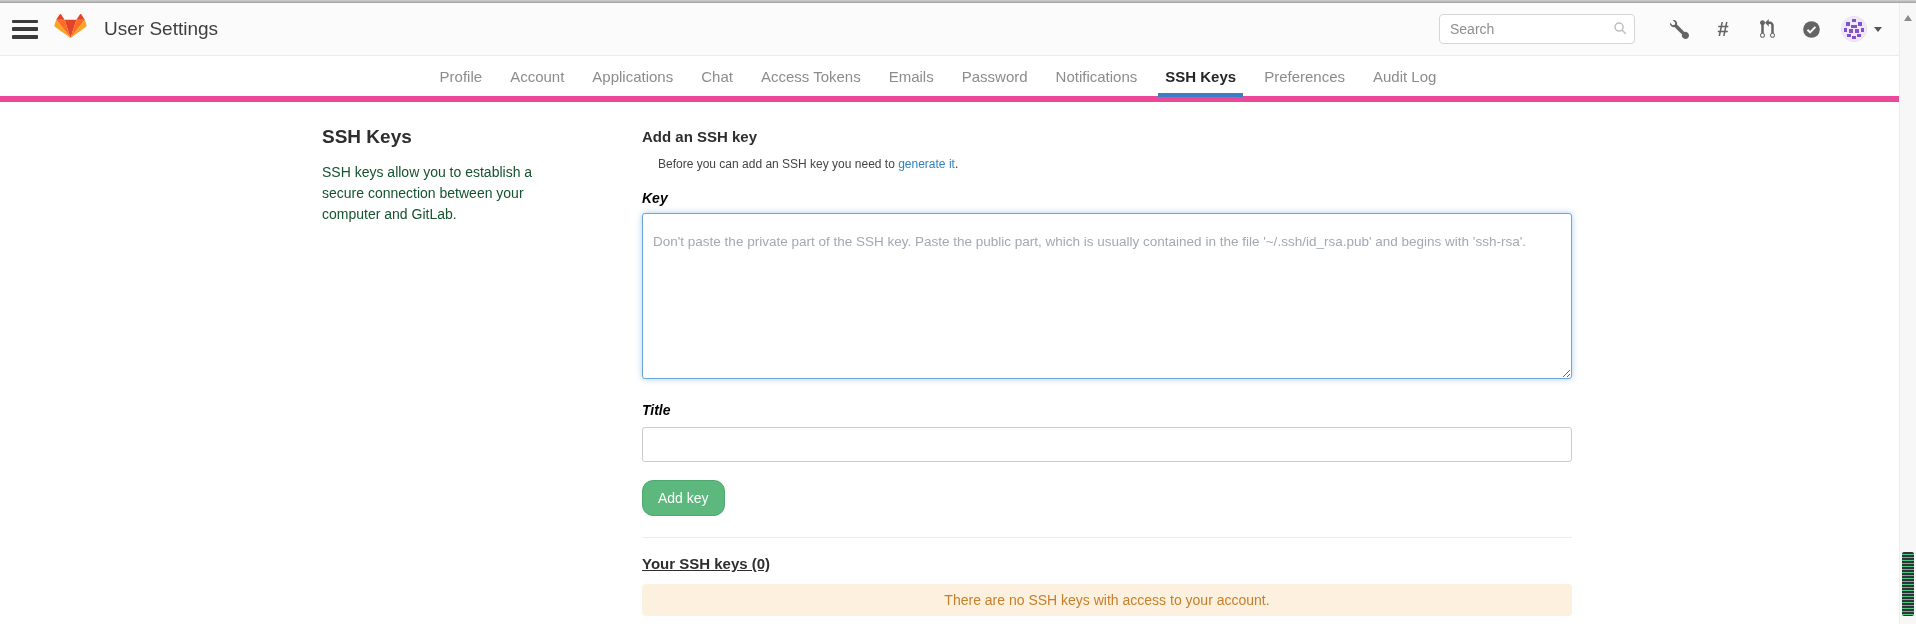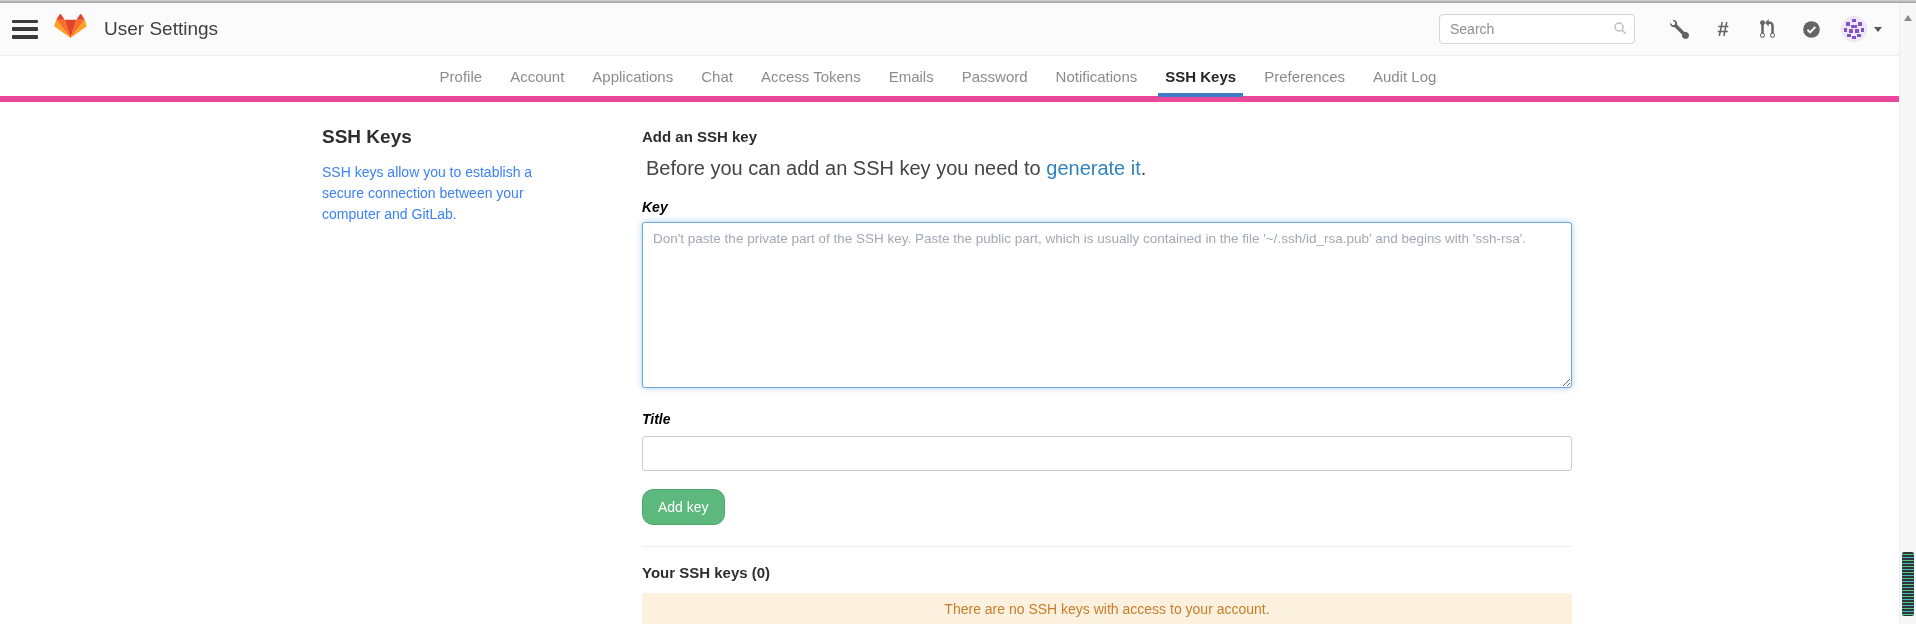--- a/index.html
+++ b/index.html
@@ -47,45 +47,45 @@
   .tab.active { color:#262626; font-weight:700; }
   .tab.active::after {
     content:""; position:absolute; left:7px; right:7px; bottom:-1px; height:4px;
     background:var(--accent-blue,#3e7dc6);
   }
 
   
   .content { display:flex; margin-left:322px; width:1250px; padding-top:22px; }
   .side-col { width:320px; padding-right:50px; flex-shrink:0; }
   .side-col h2 { font-size:19px; font-weight:700; color:#2e2e2e; margin:2px 0 14px; }
-  .side-col p { font-size:14px; line-height:1.5; color:#3b82f6; margin:0; max-width:252px; }
+  .side-col p { font-size:14px; line-height:1.5; color:#14532d; margin:0; max-width:252px; }
 
   .form-col { flex:1; }
   .section-h { font-size:15px; font-weight:700; color:#2e2e2e; margin:4px 0 8px; }
-  .intro { font-size:20px; color:#444; margin:12px 4px 0; }
+  .intro { font-size:12px; color:#444; margin:12px 16px 0; }
   .link { color:var(--link-blue,#3084bb); text-decoration:none; cursor:pointer; }
   .field-label { display:block; font-size:14px; font-weight:700; color:#000000; margin:19px 0 7px;font-style:italic; }
   .key-textarea {
     width:100%; height:166px; resize:vertical; outline:none;
     border:1px solid var(--focus-blue,#6ba8d8); border-radius:3px;
     box-shadow:0 0 6px rgba(102,163,217,.55);
-    padding:8px 10px; font:13.5px "Liberation Sans",sans-serif; color:#333;
+    padding:20px 10px; font:13.5px "Liberation Sans",sans-serif; color:#333;
   }
   .key-textarea::placeholder { color:#a1a9b3; }
   .title-input {
     width:100%; height:35px; border:1px solid #ccc; border-radius:3px;
     padding:6px 10px; font:14px "Liberation Sans",sans-serif; color:#333; outline:none; margin-top:2px;
   }
   .btn-green {
     margin-top:18px; background:var(--button-green,#5cb87c);
     border:1px solid var(--button-green-border,#4da96d);
     color:#fff; font:14px "Liberation Sans",sans-serif; padding:9px 15px; border-radius:11px; cursor:pointer;
   }
   .divider { border:none; border-top:1px solid #ececec; margin:21px 0 17px; }
-  .keys-h { font-size:15px; font-weight:700; color:#2e2e2e; margin:0 0 12px; }
+  .keys-h { font-size:15px; font-weight:700; color:#2e2e2e; margin:0 0 12px;text-decoration:underline; }
   .empty-warning {
     background:var(--warning-bg,#fcf1de); color:var(--warning-text,#c67e2a);
     font-size:14px; text-align:center; padding:8px 20px; border-radius:3px;
   }
 
   
   .scrollbar { position:absolute; top:3px; right:0; width:17px; height:621px; background:#f7f7f7; border-left:1px solid #eee; }
   .scroll-up { position:absolute; top:12px; left:4px; width:0; height:0;
     border-left:4.5px solid transparent; border-right:4.5px solid transparent; border-bottom:6px solid #8a8a8a; }
   .scroll-widget {

